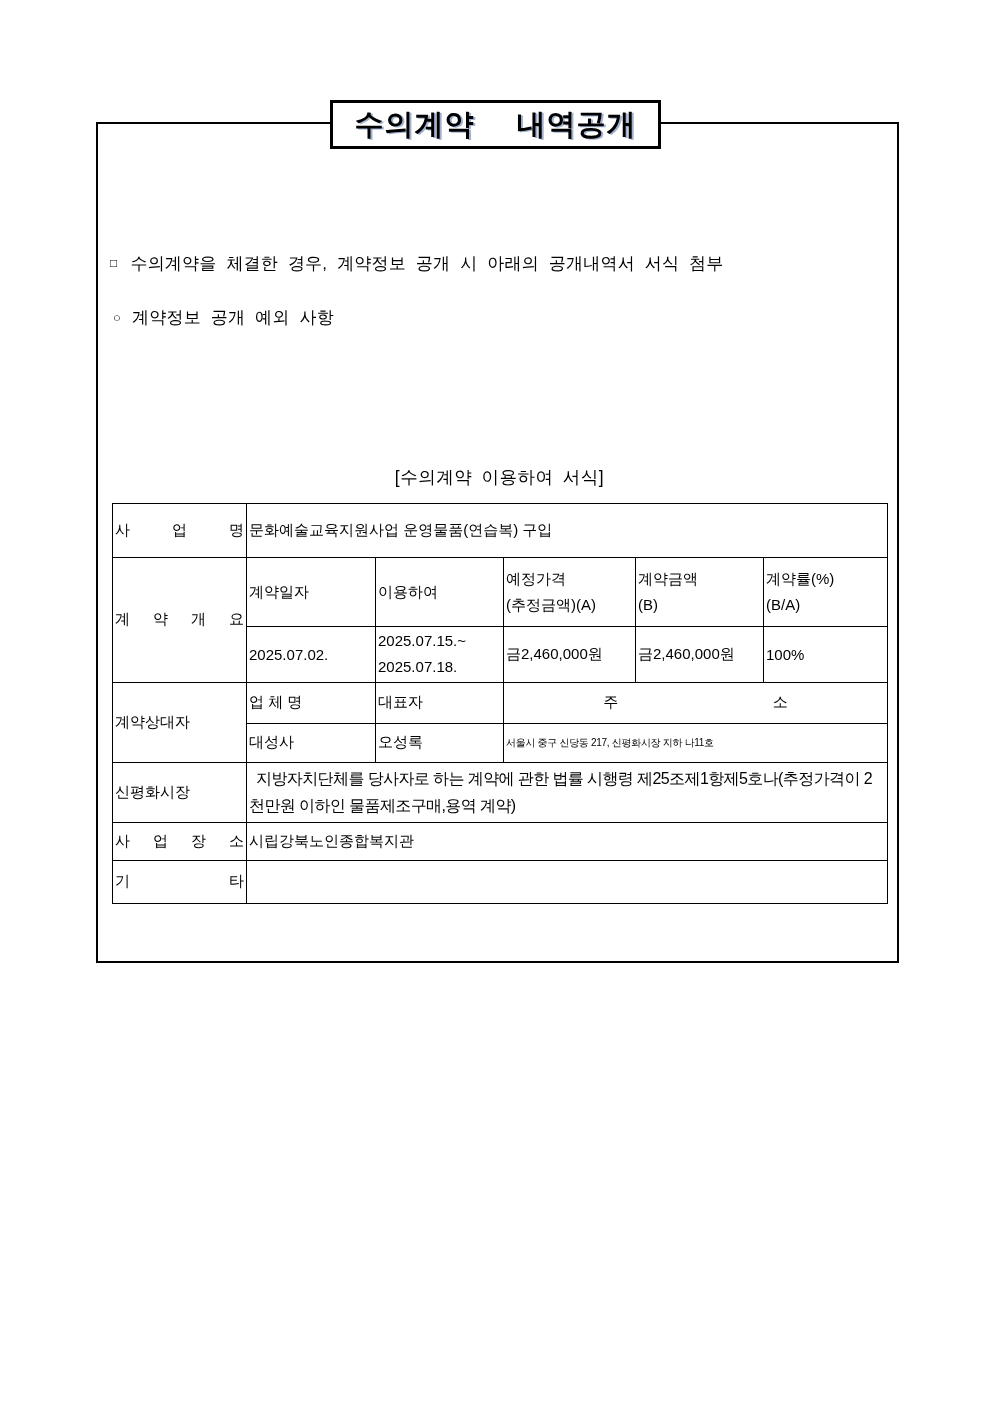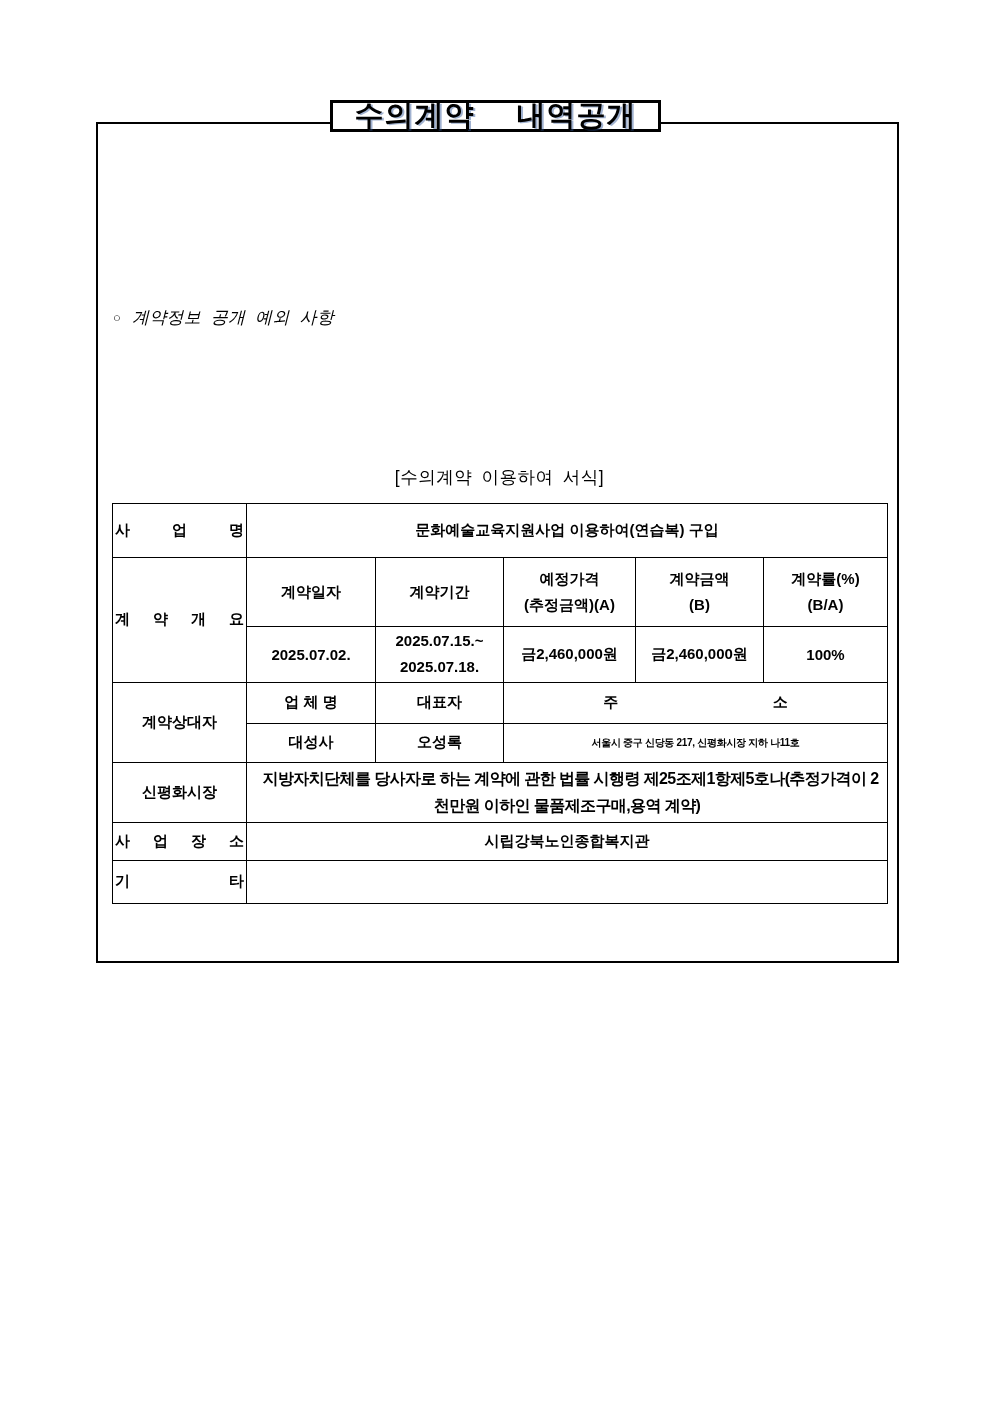--- a/index.html
+++ b/index.html
@@ -19,21 +19,21 @@
     left:96px; top:122px;
     width:803px; height:841px;
     border:2px solid #000;
     background:#fff;
   }
 
   
   .title-box {
     position:absolute;
     left:330px; top:100px;
-    width:331px; height:32px;
+    width:331px; height:49px;
     border:3px solid #000;
     background:#fff;
     z-index:3;
     display:flex; align-items:center; justify-content:center;
   }
   .title-box .title-text {
     font-size:29px;
     font-weight:bold;
     letter-spacing:1px;
     word-spacing:12px;
@@ -72,22 +72,22 @@
     left:112px; top:503px;
     width:775px;
     border-collapse:collapse;
     table-layout:fixed;
     font-size:15px;
     z-index:2;
     background:#fff;
   }
   .form-table td, .form-table th {
     border:1.6px solid #000;
-    font-weight:bold;
-    text-align:center;
+    font-weight:normal;
+    text-align:left;
     vertical-align:middle;
     padding:1px 2px;
     overflow:hidden;
   }
   .r1 { height:54px; }
   .r2 { height:69px; }
   .r3 { height:51px; }
   .r4 { height:41px; }
   .r5 { height:39px; }
   .r6 { height:60px; }
@@ -127,47 +127,50 @@
 <body>
 
 <div class="page">
 
   <div class="outer-box"></div>
 
   <div class="title-box">
     <span class="title-text">수의계약  내역공개</span>
   </div>
 
-
-  <div class="note-line" style="left:113px; top:306px;font-style:italic;">
+  <div class="note-line" style="left:110px; top:252px;">
+    <span class="bullet bullet-square">□</span><span>수의계약을 체결한 경우, 계약정보 공개 시 아래의 공개내역서 서식 첨부</span>
+  </div>
+
+  <div class="note-line" style="left:113px; top:306px;">
     <span class="bullet bullet-circle">○</span><span>계약정보 공개 예외 사항</span>
   </div>
 
 
 
   <div class="form-heading">[수의계약 이용하여 서식]</div>
 
   <table class="form-table">
     <colgroup>
       <col style="width:134px">
       <col style="width:129px">
       <col style="width:128px">
       <col style="width:132px">
       <col style="width:128px">
       <col style="width:124px">
     </colgroup>
     <tbody>
       <tr class="r1">
         <th class="label-justify">사 업 명</th>
-        <td colspan="5">문화예술교육지원사업 이용하여(연습복) 구입</td>
+        <td colspan="5">문화예술교육지원사업 운영물품(연습복) 구입</td>
       </tr>
       <tr class="r2">
         <th rowspan="2" class="label-justify">계 약 개 요</th>
         <td>계약일자</td>
-        <td>계약기간</td>
+        <td>이용하여</td>
         <td class="multiline">예정가격
 (추정금액)(A)</td>
         <td class="multiline">계약금액
 (B)</td>
         <td class="multiline">계약률(%)
 (B/A)</td>
       </tr>
       <tr class="r3">
         <td>2025.07.02.</td>
         <td class="multiline">2025.07.15.~

